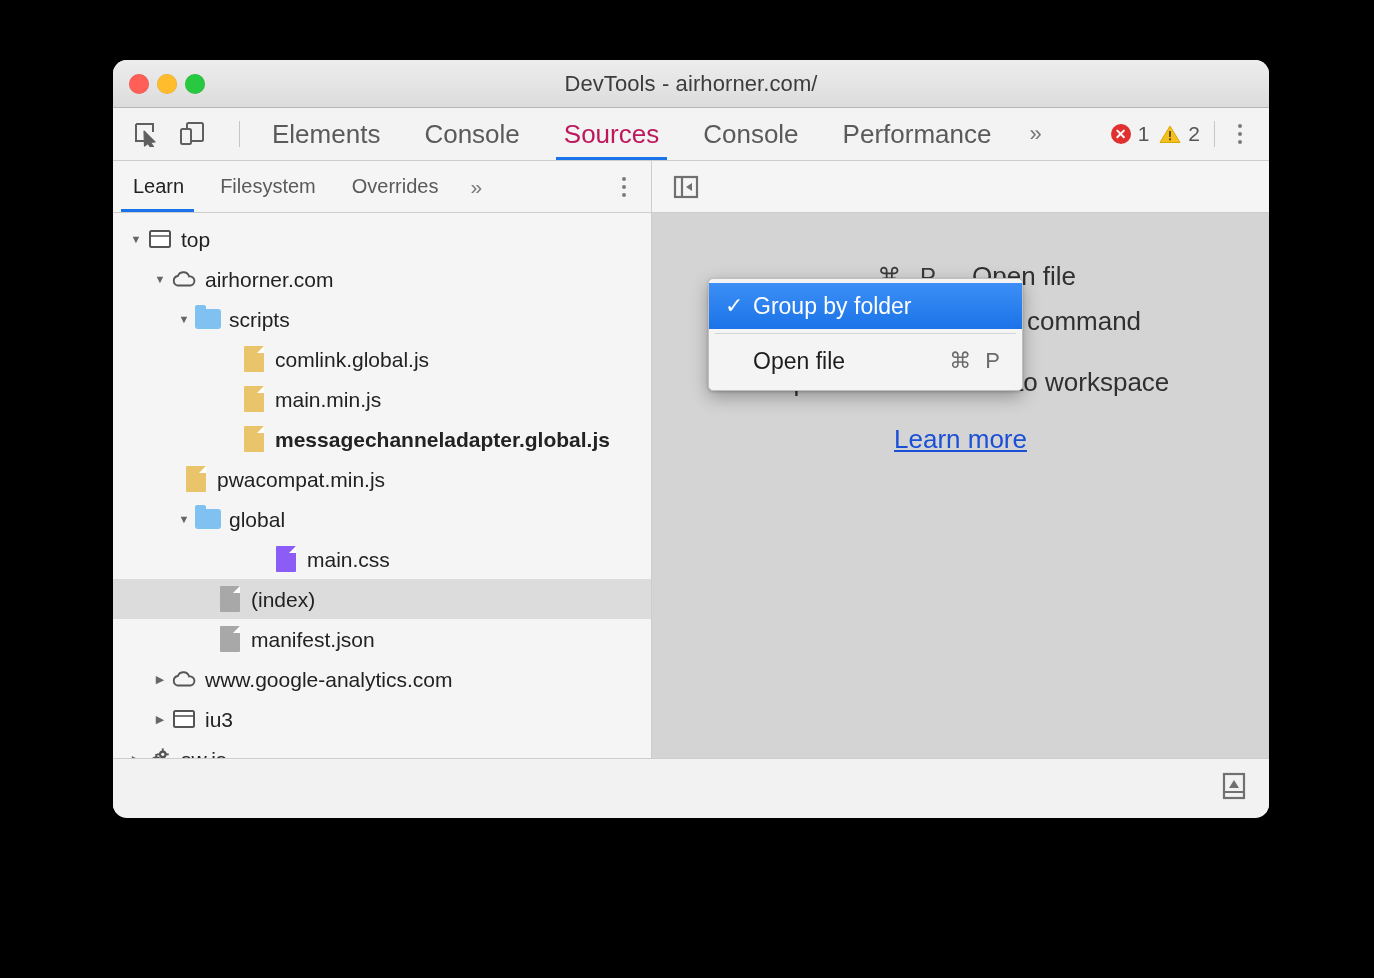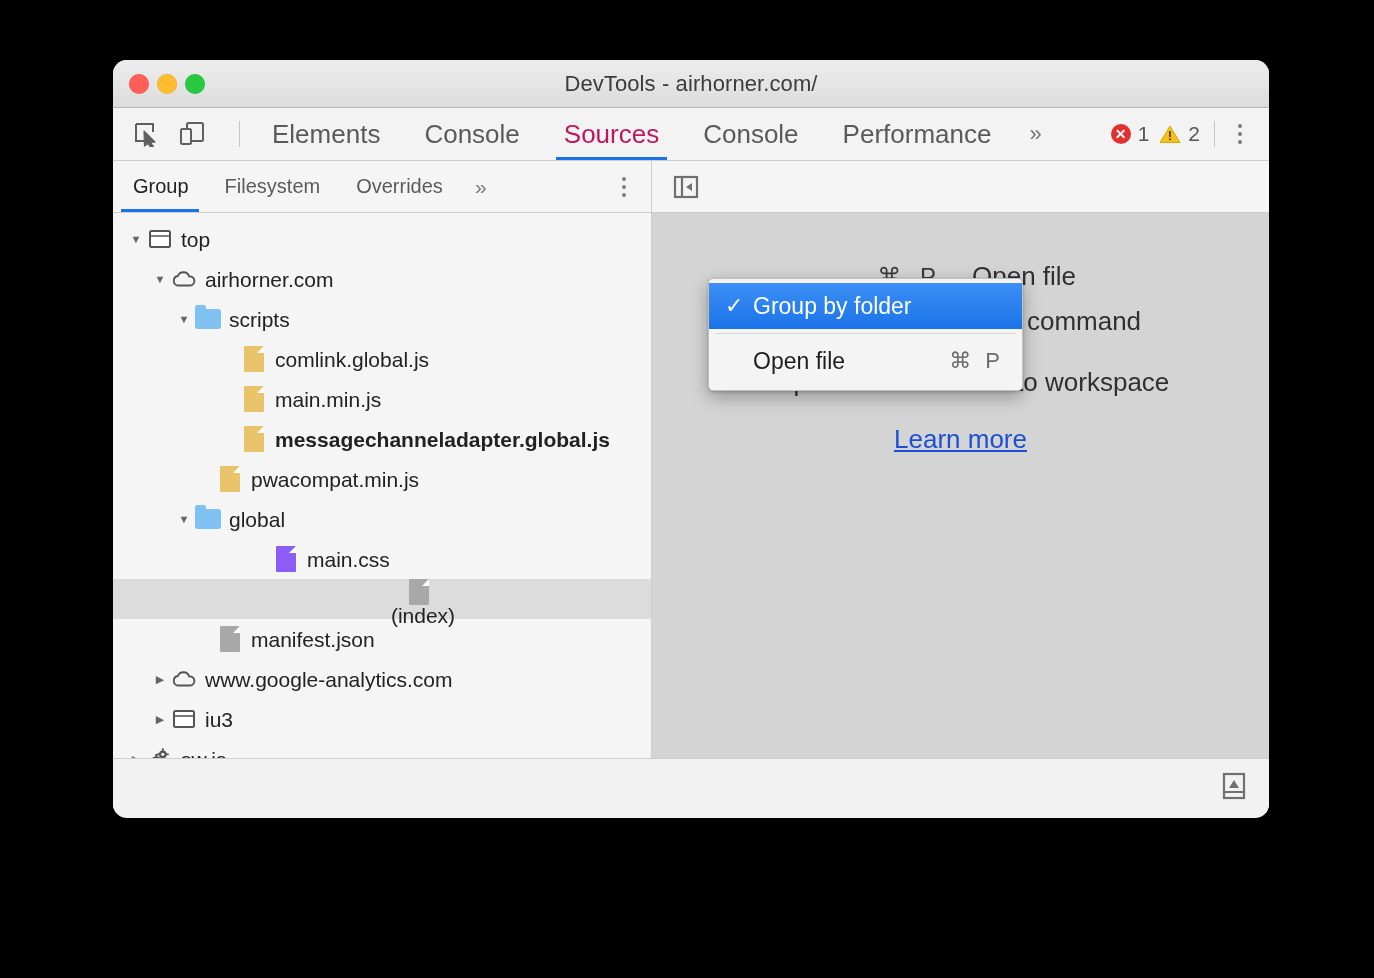--- a/index.html
+++ b/index.html
@@ -315,21 +315,21 @@
           <i></i>
           <i></i>
           <i></i>
         </div>
     </div>
   </div>
 
   <div id="subbar">
     <div id="subbar-left">
       <div class="stab active">
-          <span>Group</span>
+          <span>Learn</span>
         </div>
       <div class="stab">
           <span>Filesystem</span>
         </div>
       <div class="stab">
           <span>Overrides</span>
         </div>
       <div class="schev">
           <span>»</span>
         </div>
@@ -402,21 +402,21 @@
       </div>
 
       <div class="tree-row" style="padding-left:106px;font-weight:bold;">
         <span class="twisty none"></span>
         <span class="ticon">
             <span class="doc js"></span>
           </span>
         <span class="tlabel">messagechanneladapter.global.js</span>
       </div>
 
-      <div class="tree-row" style="padding-left:82px;">
+      <div class="tree-row" style="padding-left:48px;">
         <span class="twisty none"></span>
         <span class="ticon">
             <span class="doc js"></span>
           </span>
         <span class="tlabel">pwacompat.min.js</span>
       </div>
 
       <div class="tree-row" style="padding-left:60px;">
         <span class="twisty">▼</span>
         <span class="ticon">
@@ -426,21 +426,21 @@
       </div>
 
       <div class="tree-row" style="padding-left:106px;margin-left:32px;">
         <span class="twisty none"></span>
         <span class="ticon">
             <span class="doc css"></span>
           </span>
         <span class="tlabel">main.css</span>
       </div>
 
-      <div class="tree-row selected" style="padding-left:82px;flex-direction:column;">
+      <div class="tree-row selected" style="padding-left:82px;">
         <span class="twisty none"></span>
         <span class="ticon">
             <span class="doc gen"></span>
           </span>
         <span class="tlabel">(index)</span>
       </div>
 
       <div class="tree-row" style="padding-left:82px;align-items:center;">
         <span class="twisty none"></span>
         <span class="ticon">

